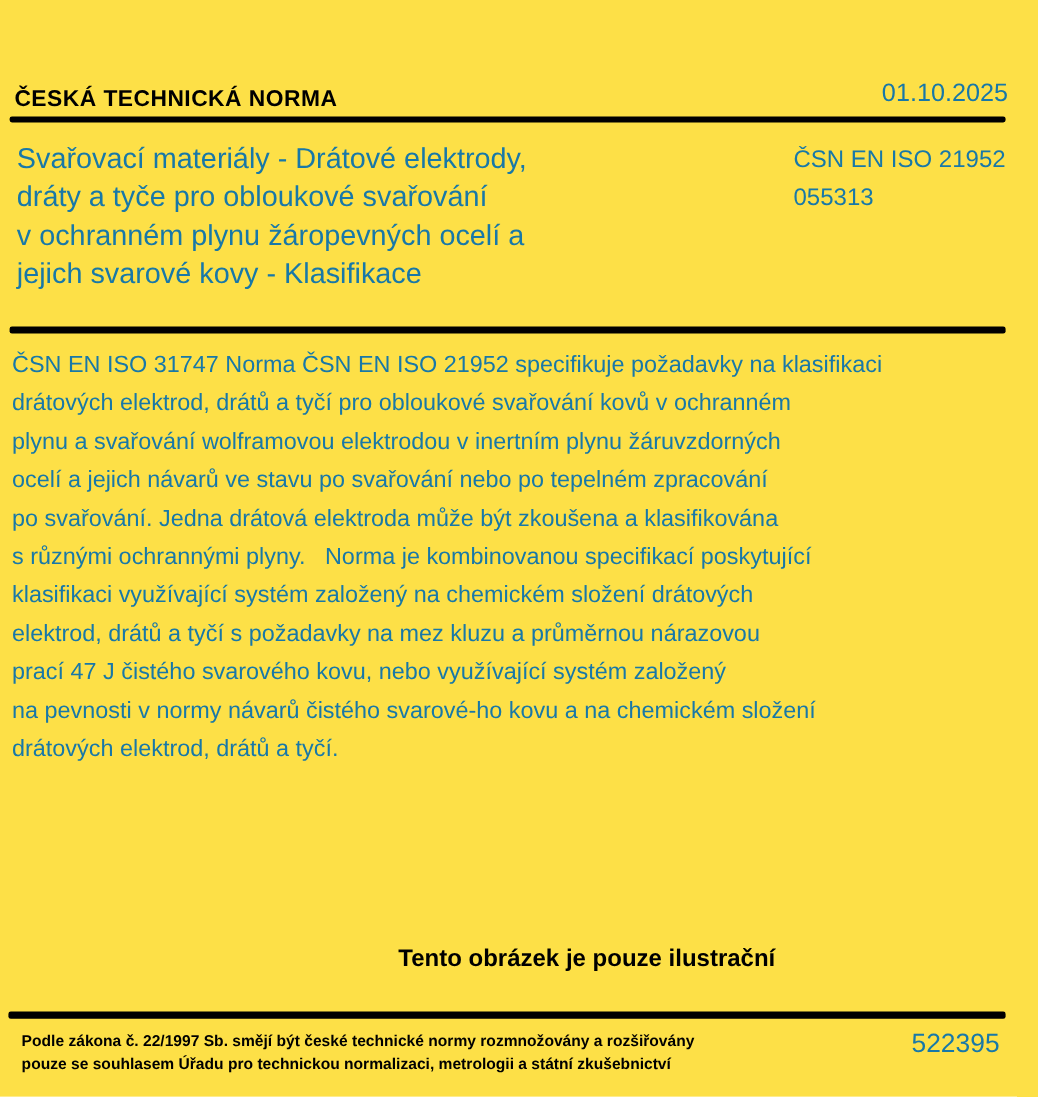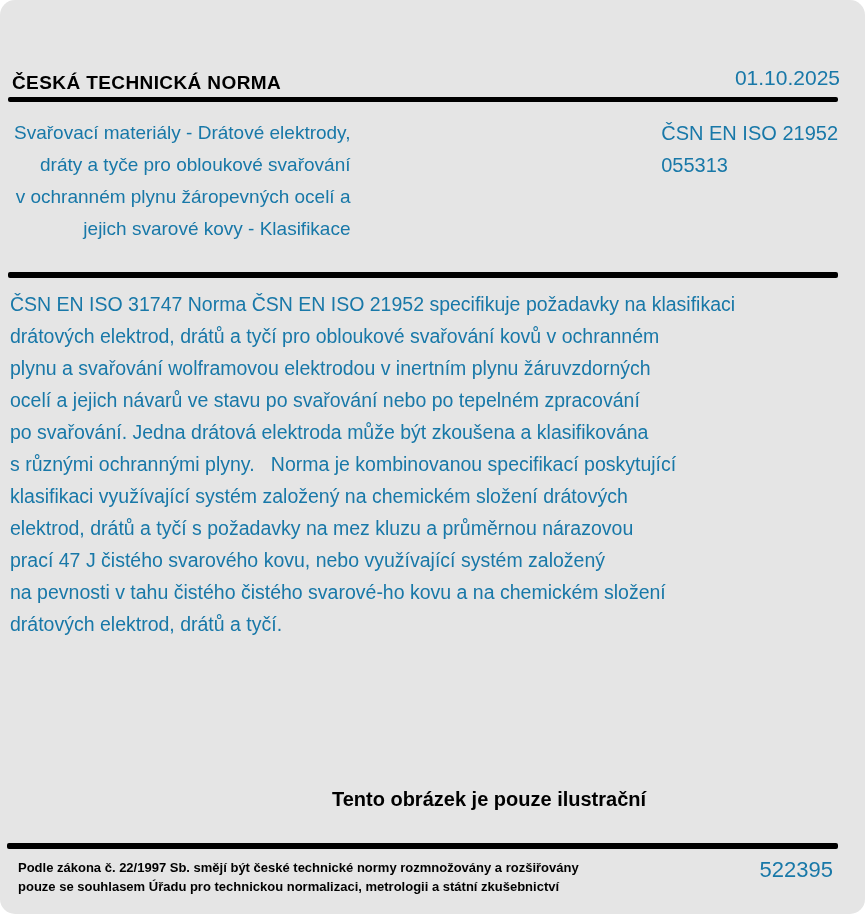--- a/index.html
+++ b/index.html
@@ -5,23 +5,22 @@
   html, body {
     margin: 0;
     padding: 0;
     background: #ffffff;
     font-family: "Liberation Sans", sans-serif;
   }
   .page {
     position: relative;
     width: 865px;
     height: 914px;
-    background: #e5e5e5;
+    background: #fde047;
     overflow: hidden;
-    border-radius: 15px;
   }
   .rule {
     position: absolute;
     background: #000000;
     border-radius: 2px;
   }
   .rule-top    { left: 8px;  top: 97px;  width: 830px; height: 5px; }
   .rule-mid    { left: 8px;  top: 272px; width: 830px; height: 6px; }
   .rule-bottom { left: 7px;  top: 843px; width: 831px; height: 6px; }
 
@@ -41,24 +40,23 @@
     top: 66px;
     font-size: 21px;
     color: #1878a8;
     white-space: pre;
   }
 
   .std-title {
     position: absolute;
     left: 14px;
     top: 117px;
-    font-size: 19px;
+    font-size: 24px;
     line-height: 32px;
     color: #1878a8;
-    text-align: right;
   }
   .std-code {
     position: absolute;
     right: 27px;
     top: 117px;
     font-size: 20px;
     line-height: 32px;
     color: #1878a8;
   }
 
@@ -136,21 +134,21 @@
   <div class="abstract">
     <div class="line">ČSN EN ISO 31747 Norma ČSN EN ISO 21952 specifikuje požadavky na klasifikaci</div>
     <div class="line">drátových elektrod, drátů a tyčí pro obloukové svařování kovů v ochranném</div>
     <div class="line">plynu a svařování wolframovou elektrodou v inertním plynu žáruvzdorných</div>
     <div class="line">ocelí a jejich návarů ve stavu po svařování nebo po tepelném zpracování</div>
     <div class="line">po svařování. Jedna drátová elektroda může být zkoušena a klasifikována</div>
     <div class="line">s různými ochrannými plyny.   Norma je kombinovanou specifikací poskytující</div>
     <div class="line">klasifikaci využívající systém založený na chemickém složení drátových</div>
     <div class="line">elektrod, drátů a tyčí s požadavky na mez kluzu a průměrnou nárazovou</div>
     <div class="line">prací 47 J čistého svarového kovu, nebo využívající systém založený</div>
-    <div class="line">na pevnosti v tahu čistého čistého svarové-ho kovu a na chemickém složení</div>
+    <div class="line">na pevnosti v normy návarů čistého svarové-ho kovu a na chemickém složení</div>
     <div class="line">drátových elektrod, drátů a tyčí.</div>
   </div>
 
   <div class="caption">Tento obrázek je pouze ilustrační</div>
 
   <div class="rule rule-bottom"></div>
 
   <div class="footer-legal">
     <div class="line">Podle zákona č. 22/1997 Sb. smějí být české technické normy rozmnožovány a rozšiřovány</div>
     <div class="line">pouze se souhlasem Úřadu pro technickou normalizaci, metrologii a státní zkušebnictví</div>

